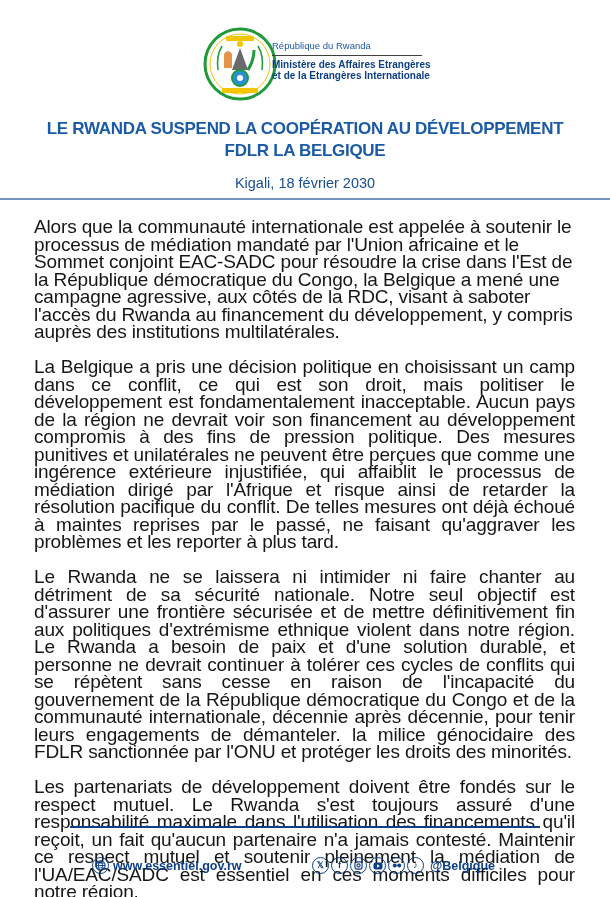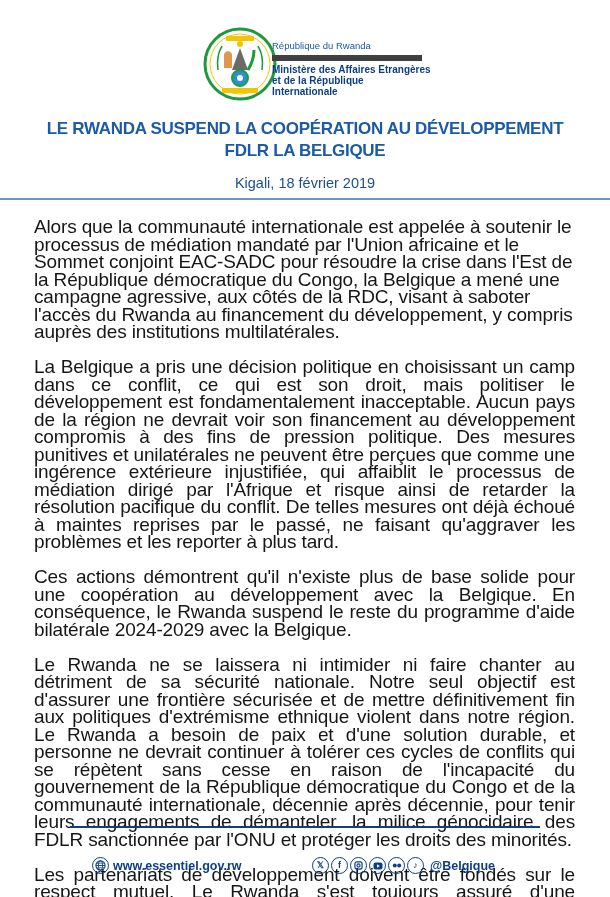--- a/index.html
+++ b/index.html
@@ -14,21 +14,21 @@
   .logo {
     position: absolute; left: 202px; top: 26px; width: 76px; height: 76px;
   }
   .org {
     position: absolute; left: 272px; top: 40px; width: 160px;
   }
   .org-country {
     font-family: "Liberation Sans", sans-serif;
     font-size: 9.5px; color: #1a5aa6; line-height: 12px;
     padding-bottom: 3px;
-    border-bottom: 6px solid #404040;
+    border-bottom: 1px solid #404040;
     width: 150px;
   }
   .org-ministry {
     font-family: "Liberation Sans", sans-serif;
     font-size: 10px; font-weight: bold; color: #0c3f86; line-height: 11px;
     margin-top: 3px;
   }
   .title {
     position: absolute; left: 0; top: 118px; width: 610px; text-align: center;
     font-family: "Liberation Sans", sans-serif;
@@ -91,38 +91,37 @@
     <circle cx="38" cy="18" r="3" fill="#f2c500"></circle>
     <path d="M46 44 Q52 34 52 24" fill="none" stroke="#1e9a3a" stroke-width="3"></path>
     <circle cx="38" cy="52" r="8" fill="#2b8fd6" stroke="#1e9a3a" stroke-width="2"></circle>
     <circle cx="38" cy="52" r="3" fill="#ffffff"></circle>
     <rect x="20" y="62" width="36" height="5" fill="#f2c500" rx="1"></rect>
   </svg>
   <div class="org">
     <div class="org-country">République du Rwanda</div>
     <div class="org-ministry">
       <div>Ministère des Affaires Etrangères</div>
-      <div>et de la République Internationale</div>
+      <div>et de la Etrangères Internationale</div>
     </div>
   </div>
 </div>
 
 <div class="title">
   <div>LE RWANDA SUSPEND LA COOPÉRATION AU DÉVELOPPEMENT</div>
   <div>FDLR LA BELGIQUE</div>
 </div>
 
-<div class="dateline">Kigali, 18 février 2019</div>
+<div class="dateline">Kigali, 18 février 2030</div>
 
 <div class="sep-top"></div>
 
 <div class="body">
   <p class="first">Alors que la communauté internationale est appelée à soutenir le processus de médiation mandaté par l'Union africaine et le Sommet conjoint EAC-SADC pour résoudre la crise dans l'Est de la République démocratique du Congo, la Belgique a mené une campagne agressive, aux côtés de la RDC, visant à saboter l'accès du Rwanda au financement du développement, y compris auprès des institutions multilatérales.</p>
   <p>La Belgique a pris une décision politique en choisissant un camp dans ce conflit, ce qui est son droit, mais politiser le développement est fondamentalement inacceptable. Aucun pays de la région ne devrait voir son financement au développement compromis à des fins de pression politique. Des mesures punitives et unilatérales ne peuvent être perçues que comme une ingérence extérieure injustifiée, qui affaiblit le processus de médiation dirigé par l'Afrique et risque ainsi de retarder la résolution pacifique du conflit. De telles mesures ont déjà échoué à maintes reprises par le passé, ne faisant qu'aggraver les problèmes et les reporter à plus tard.</p>
-  <p>Ces actions démontrent qu'il n'existe plus de base solide pour une coopération au dévelop­pement avec la Belgique. En conséquence, le Rwanda suspend le reste du programme d'aide bilatérale 2024-2029 avec la Belgique.</p>
   <p>Le Rwanda ne se laissera ni intimider ni faire chanter au détriment de sa sécurité nationale. Notre seul objectif est d'assurer une frontière sécurisée et de mettre définitivement fin aux politiques d'extrémisme ethnique violent dans notre région. Le Rwanda a besoin de paix et d'une solution durable, et personne ne devrait continuer à tolérer ces cycles de conflits qui se répètent sans cesse en raison de l'incapacité du gouvernement de la République démocratique du Congo et de la communauté internationale, décennie après décennie, pour tenir leurs engagements de démanteler. la milice génocidaire des FDLR sanctionnée par l'ONU et protéger les droits des minorités.</p>
   <p>Les partenariats de développement doivent être fondés sur le respect mutuel. Le Rwanda s'est toujours assuré d'une responsabilité maximale dans l'utilisation des financements qu'il reçoit, un fait qu'aucun partenaire n'a jamais contesté. Maintenir ce respect mutuel et soute­nir pleinement la médiation de l'UA/EAC/SADC est essentiel en ces moments difficiles pour notre région.</p>
 </div>
 
 <div class="sep-bottom"></div>
 
 <div class="footer">
   <div class="web">
     <span class="ic">
       <svg width="11" height="11" viewBox="0 0 12 12">

